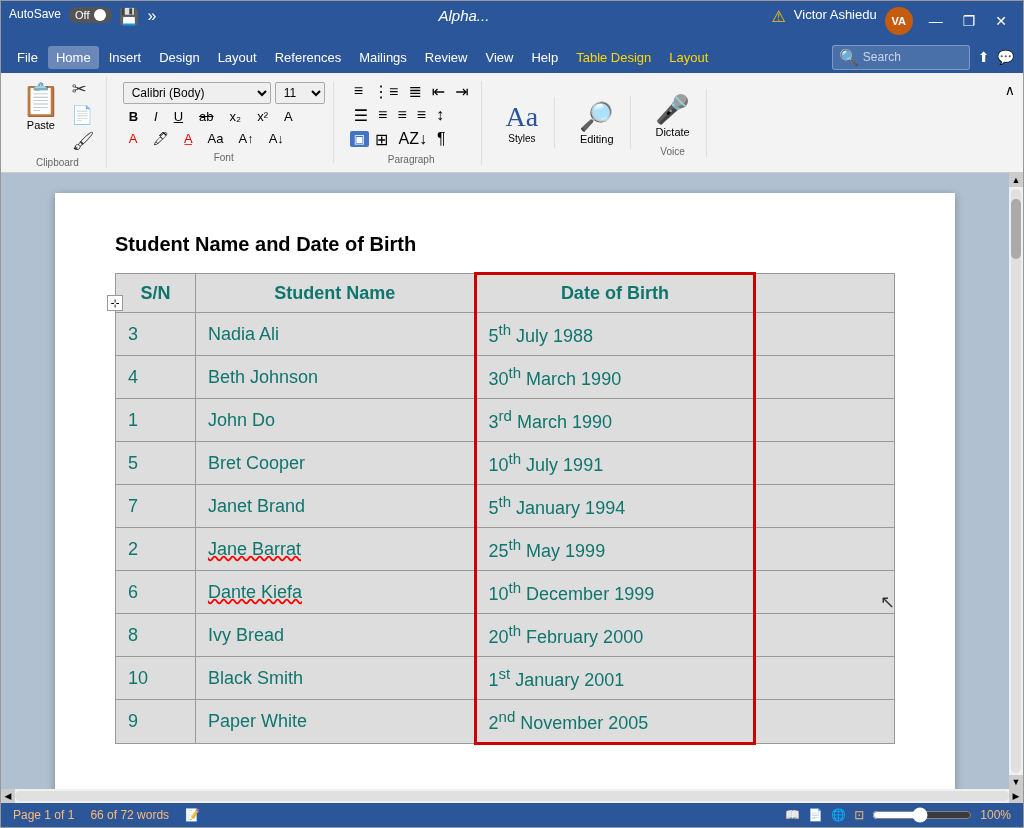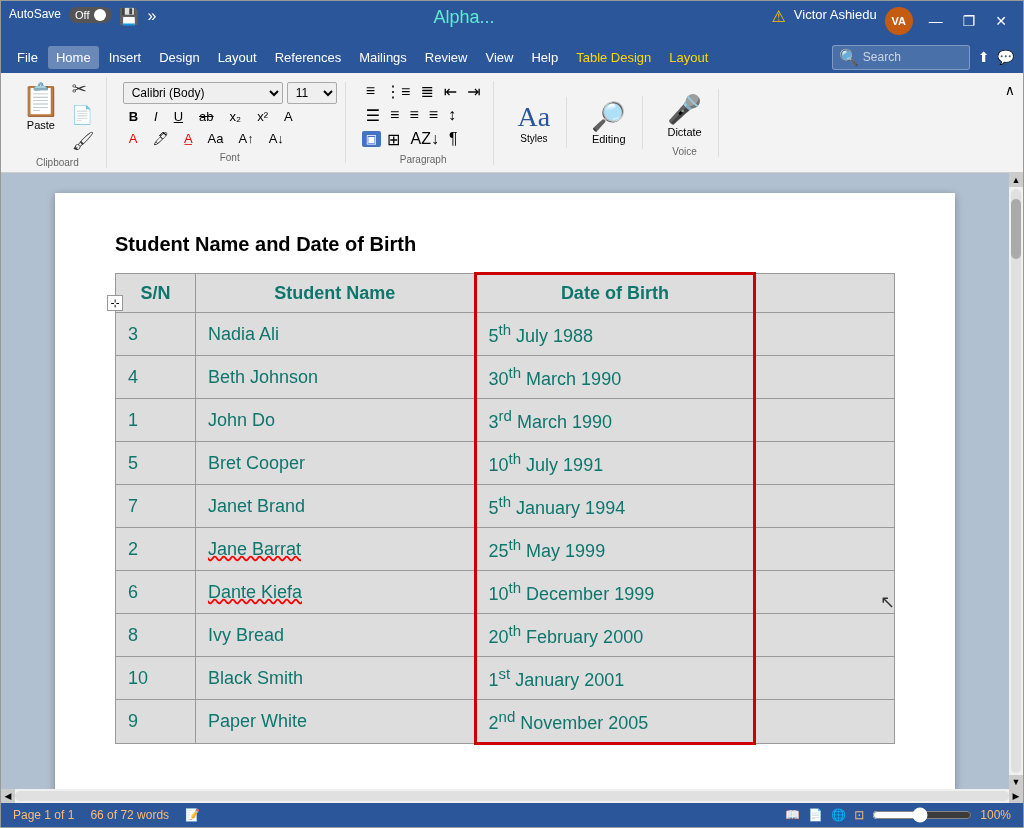--- a/index.html
+++ b/index.html
@@ -19,21 +19,21 @@
       flex-shrink: 0;
     }
     .titlebar-left { display: flex; align-items: flex-start; gap: 8px; flex: 1; }
     .autosave-label { color: #fff; font-size: 12px; }
     .autosave-toggle {
       background: #555; border-radius: 10px; padding: 2px 6px; display: flex; align-items: center; gap: 4px;
       font-size: 11px; color: #fff;
     }
     .autosave-toggle .dot { width: 12px; height: 12px; background: #fff; border-radius: 50%; }
     .save-icon, .undo-icon { color: #fff; font-size: 16px; cursor: pointer; }
-    .title-text { color: #5eead4; font-size: 18px; flex: 1; text-align: center; }
+    .title-text { color: #ffffff; font-size: 15px; flex: 1; text-align: center; font-style: italic; }
     .warning-icon { color: #ffc000; font-size: 16px; }
     .user-name { color: #fff; font-size: 13px; }
     .user-avatar {
       width: 28px; height: 28px; background: #c55a11; border-radius: 50%;
       display: flex; align-items: center; justify-content: center;
       color: #fff; font-size: 11px; font-weight: bold;
     }
     .titlebar-controls { display: flex; gap: 4px; }
     .titlebar-btn { background: none; border: none; color: #fff; font-size: 14px; cursor: pointer; padding: 4px 8px; }
 
@@ -81,21 +81,21 @@
       padding: 4px; border-radius: 3px;
     }
     .paste-big-icon { font-size: 32px; color: #2b579a; }
     .clipboard-sub { display: flex; flex-direction: column; gap: 2px; }
     .small-btn { font-size: 18px; cursor: pointer; padding: 1px 3px; border-radius: 2px; color: #333; }
 
     
     .font-group-content { display: flex; flex-direction: column; gap: 3px; }
     .font-row { display: flex; align-items: center; gap: 4px; }
     .font-select {
-      width: 160px; height: 22px; font-size: 12px; border: 1px solid #aaa; border-radius: 2px;
+      width: 148px; height: 22px; font-size: 12px; border: 1px solid #aaa; border-radius: 2px;
       padding: 0 4px;
     }
     .font-size-select {
       width: 50px; height: 22px; font-size: 12px; border: 1px solid #aaa; border-radius: 2px;
       padding: 0 4px;
     }
     .font-btn { font-size: 13px; cursor: pointer; padding: 1px 5px; border: 1px solid transparent; border-radius: 2px; }
     .font-btn-b { font-weight: bold; }
     .font-btn-i { font-style: italic; }
     .font-btn-u { text-decoration: underline; }

